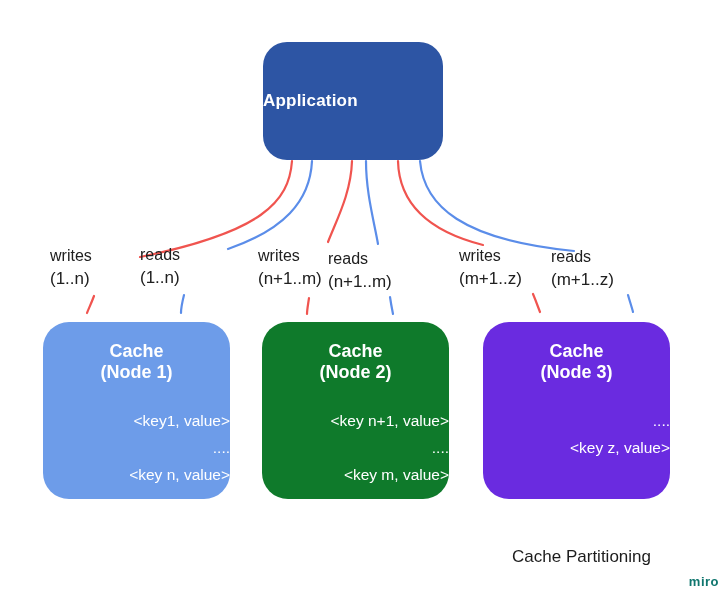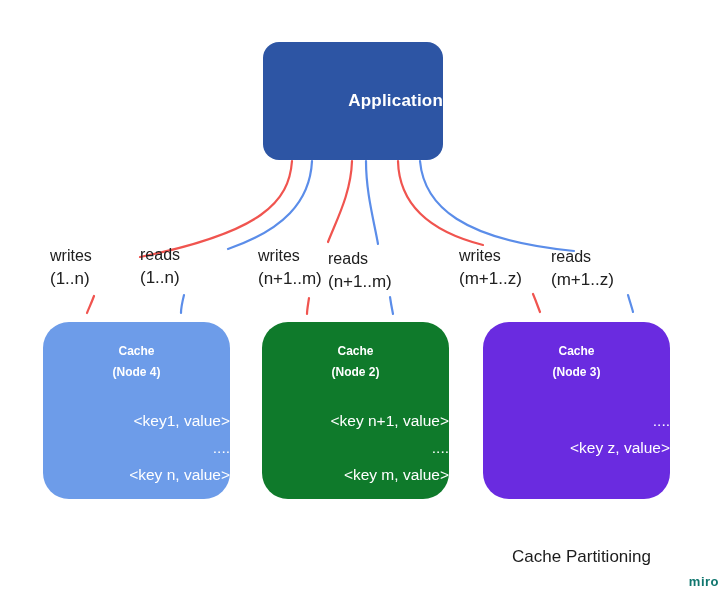--- a/index.html
+++ b/index.html
@@ -5,33 +5,33 @@
   html,body{margin:0;padding:0;background:#ffffff;}
   .canvas{
     position:relative;width:728px;height:602px;background:#ffffff;overflow:hidden;
     font-family:"Liberation Sans","DejaVu Sans",sans-serif;
   }
   .connectors{position:absolute;left:0;top:0;width:728px;height:602px;pointer-events:none;}
   .connectors path{fill:none;stroke-width:2.2;stroke-linecap:round;}
 
   .app-box{
     position:absolute;left:263px;top:42px;width:180px;height:118px;
-    border-radius:16px;display:flex;align-items:center;justify-content:flex-end;
+    border-radius:24px;display:flex;align-items:center;justify-content:flex-start;
   }
   .app-box .app-label{color:#ffffff;font-size:17px;font-weight:bold;letter-spacing:.2px;}
 
   .flow-label{position:absolute;width:120px;color:#202020;}
   .flow-label .verb{font-size:16px;line-height:21px;}
   .flow-label .range{font-size:17px;line-height:25px;}
 
   .node-box{
     position:absolute;top:322px;width:187px;height:177px;border-radius:26px;
     color:#ffffff;text-align:center;box-sizing:border-box;padding-top:19px;
   }
-  .node-title{font-size:12px;font-weight:bold;line-height:21px;}
+  .node-title{font-size:18px;font-weight:bold;line-height:21px;}
   .node-entries{margin-top:24px;}
   .node-entry{font-size:15.5px;line-height:27px;text-align:right;}
 
   .caption{
     position:absolute;left:51px;top:547px;width:600px;text-align:right;
     color:#1c1c1c;font-size:17px;
   }
   .watermark{
     position:absolute;right:9px;bottom:13px;color:#0f766e;font-size:13px;
     font-weight:bold;letter-spacing:.5px;
@@ -94,21 +94,21 @@
     <div class="range">(m+1..z)</div>
   </div>
   <div class="flow-label" style="left:551px;top:246px;">
     <div class="verb">reads</div>
     <div class="range">(m+1..z)</div>
   </div>
 
   <div class="node-box" style="left: 43px; background-color: rgb(109, 156, 233);">
     <div class="node-title">
       <div>Cache</div>
-      <div>(Node 4)</div>
+      <div>(Node 1)</div>
     </div>
     <div class="node-entries">
       <div class="node-entry">&lt;key1, value&gt;</div>
       <div class="node-entry">....</div>
       <div class="node-entry">&lt;key n, value&gt;</div>
     </div>
   </div>
 
   <div class="node-box" style="left: 262px; background-color: rgb(15, 122, 43);">
     <div class="node-title">

